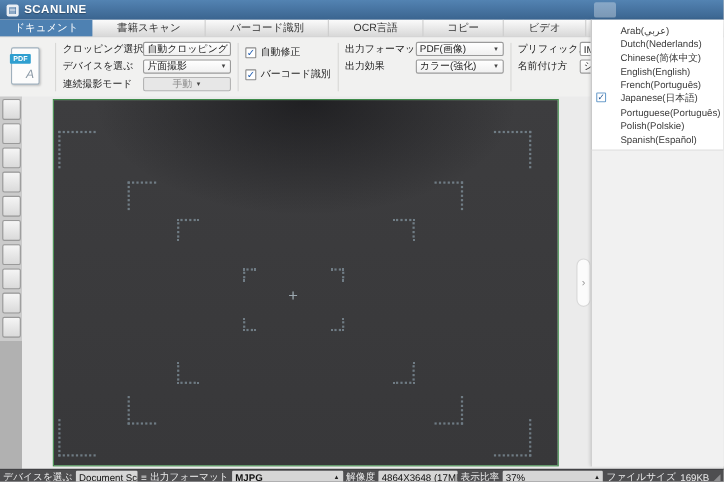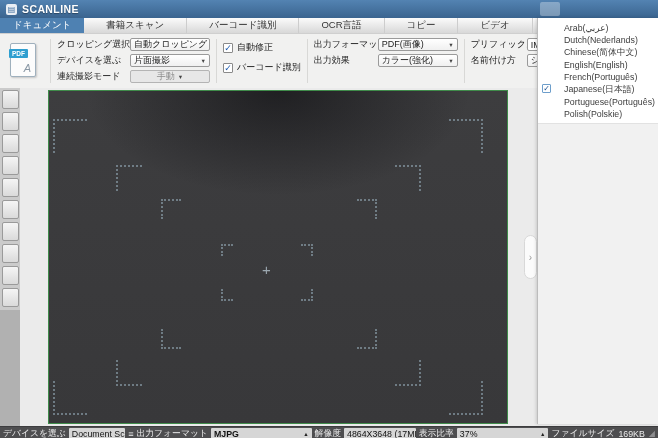--- a/index.html
+++ b/index.html
@@ -316,20 +316,24 @@
         <span>Japanese(日本語)</span>
       </div>
         <div class="mitem">
         <span class="mck"></span>
         <span>Portuguese(Português)</span>
       </div>
         <div class="mitem">
         <span class="mck"></span>
         <span>Polish(Polskie)</span>
       </div>
+        <div class="mitem">
+        <span class="mck"></span>
+        <span>Spanish(Español)</span>
+      </div>
       </div>
     <div class="panel-rest"></div>
   </div>
 
   <div class="statusbar">
     <span class="slbl">デバイスを選ぶ</span>
     <span class="scombo w-dev">
       <span>Document Sca</span>
 
     </span>

